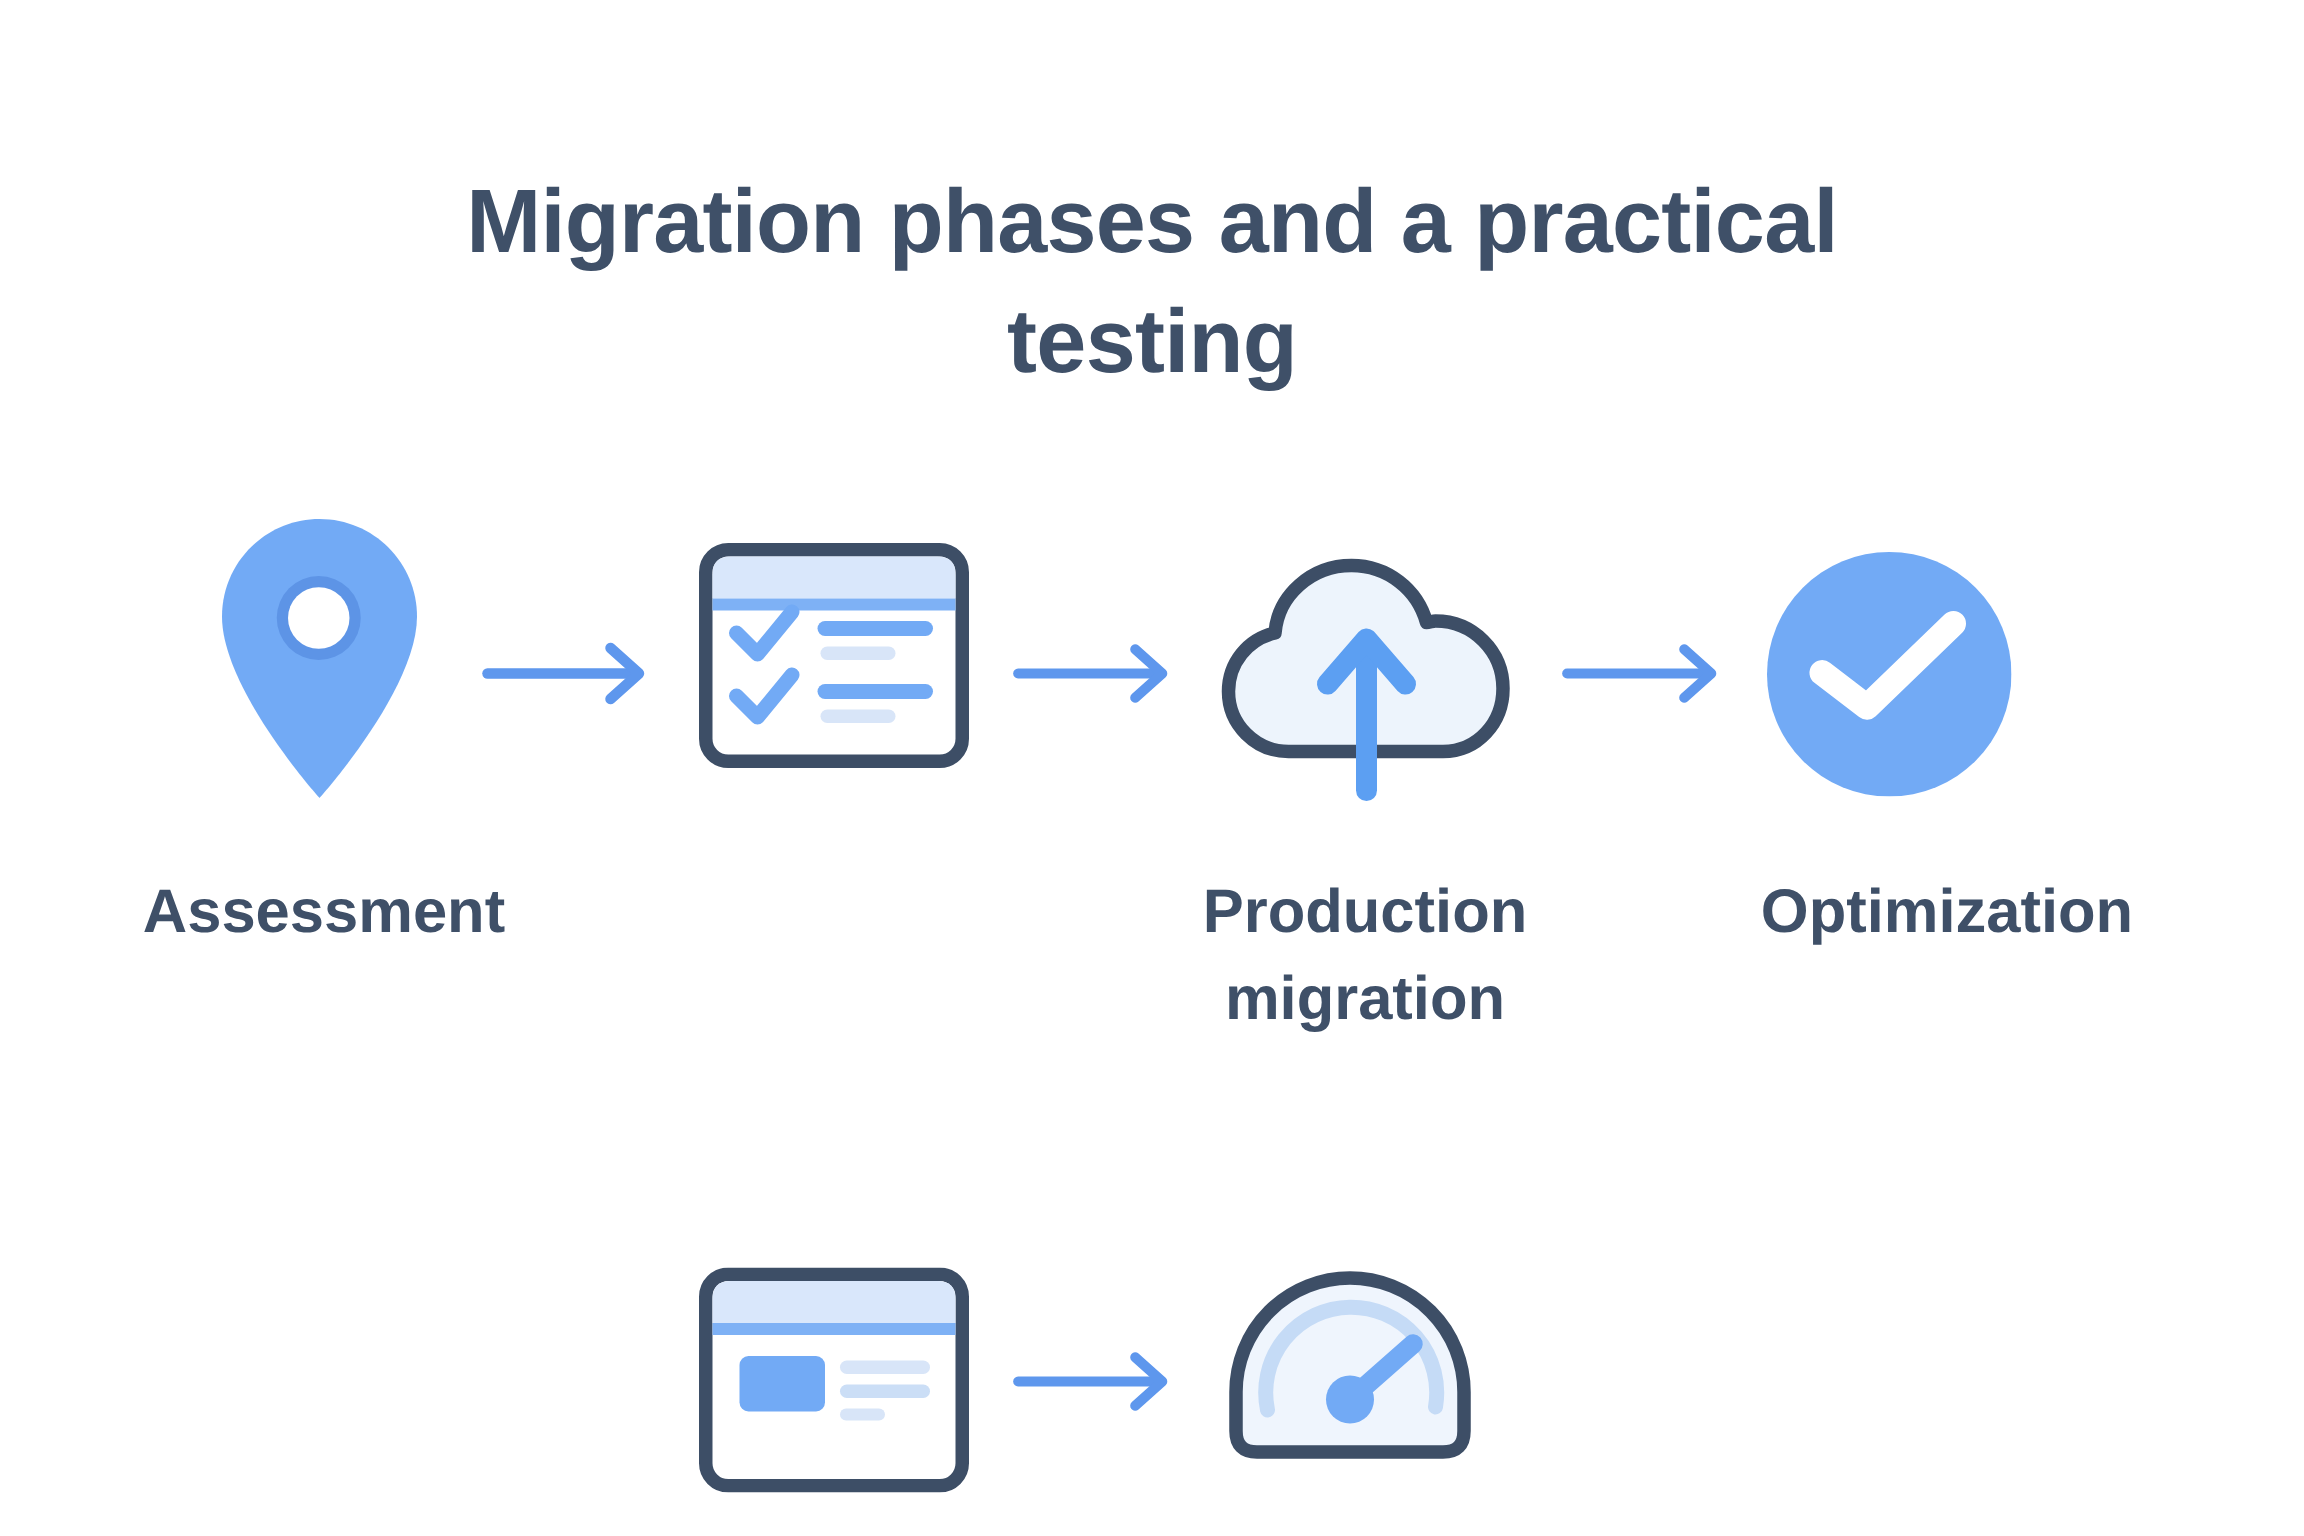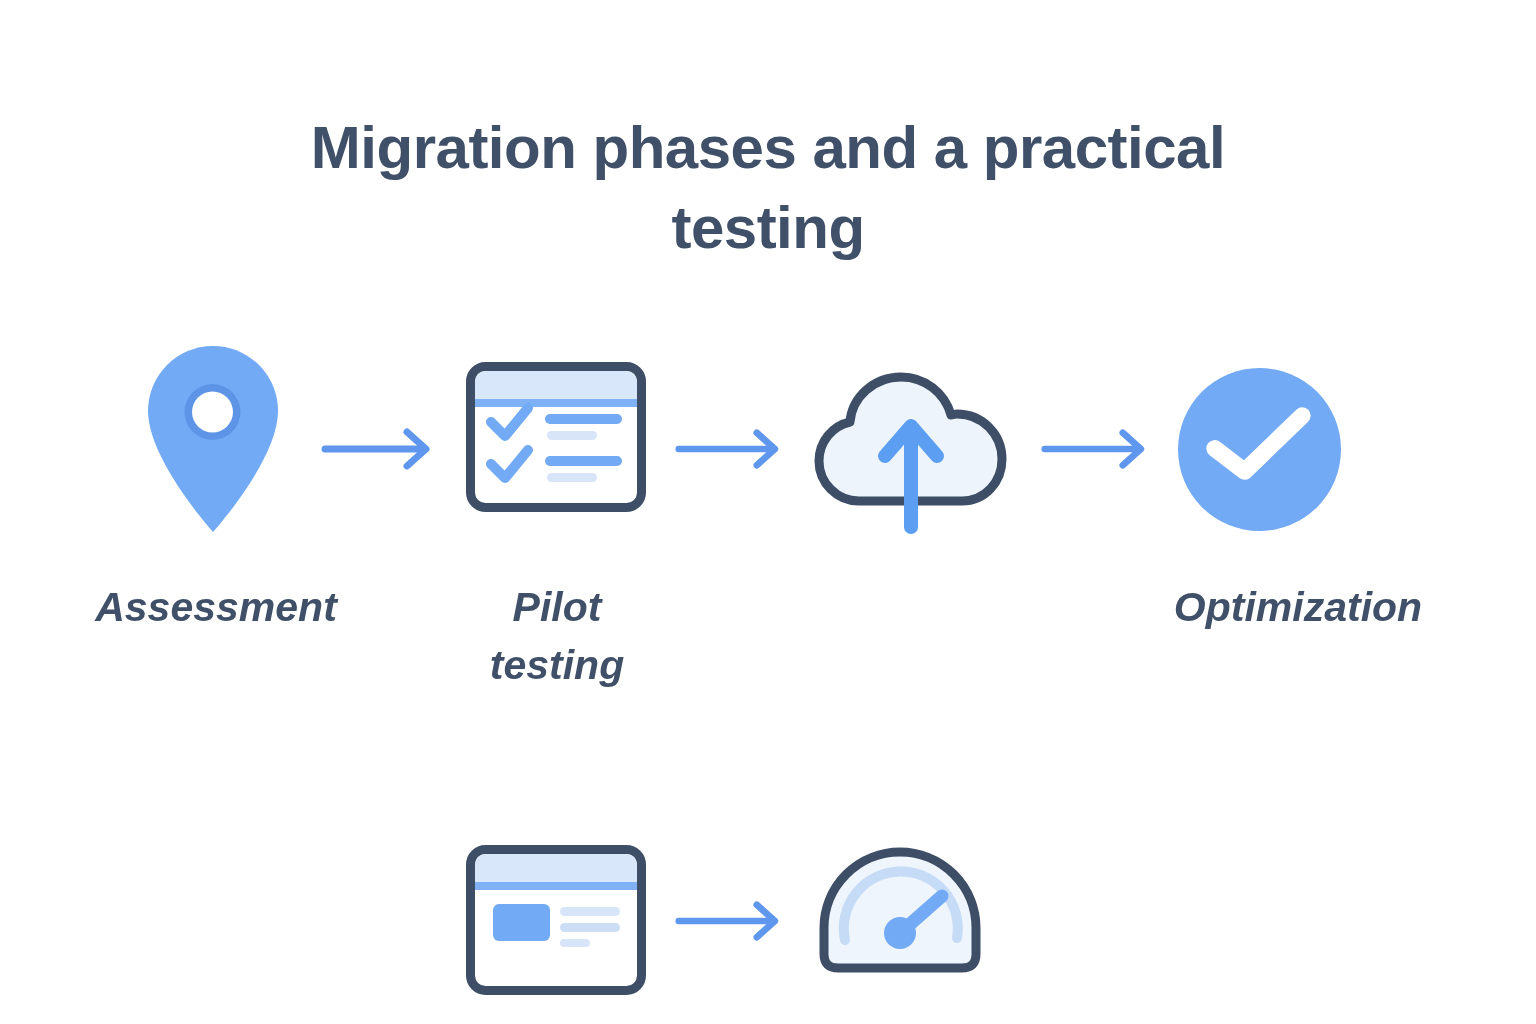--- a/index.html
+++ b/index.html
@@ -27,21 +27,20 @@
   .arrow{position:absolute;height:56px;}
   .arrow-1{left:316px; top:421px; width:132px;}
   .arrow-2{left:674px; top:421px; width:118px;}
   .arrow-3{left:1040px;top:421px; width:118px;}
   .arrow-4{left:674px; top:893px; width:118px;}
 
   .label{
     position:absolute;top:578px;text-align:center;
     font-size:41px;line-height:58px;font-weight:bold;
     color:var(--c-text,#3F5068);
-    font-style:italic;
   }
   .label-1{left:36px;   width:360px;}
   .label-2{left:447px;  width:220px;}
   .label-3{left:785px;  width:250px;}
   .label-4{left:1118px; width:360px;}
 
   
   .f-none  {fill:none;}
   .f-white {fill:var(--c-white,#fff);}
   .f-accent{fill:var(--c-accent,#72AAF5);}
@@ -106,21 +105,21 @@
     <line class="s-arrow" x1="5" y1="28" x2="104" y2="28" stroke-width="7" stroke-linecap="round"></line>
     <polyline class="f-none s-arrow" points="87,11 106,28 87,45" stroke-width="7" stroke-linecap="round" stroke-linejoin="round"></polyline>
   </svg>
 
   <svg class="icon okcircle" viewBox="0 0 164 164">
     <circle class="f-accent" cx="82" cy="82" r="82"></circle>
     <polyline class="f-none s-white" points="37,81 67,104 125,48" stroke-width="17" stroke-linecap="round" stroke-linejoin="round"></polyline>
   </svg>
 
   <div class="label label-1">Assessment</div>
-  <div class="label label-2">Pilot testing</div>
+  <div class="label label-3">Production migration</div>
   <div class="label label-4">Optimization</div>
 
   <svg class="icon browser" viewBox="0 0 180 150">
     <rect class="f-white s-navy" x="4.5" y="4.5" width="171" height="141" rx="15" stroke-width="9"></rect>
     <path class="f-band" d="M9 21 Q9 9 21 9 L159 9 Q171 9 171 21 L171 37 L9 37 Z"></path>
     <rect class="f-strip" x="9" y="37" width="162" height="8"></rect>
     <rect class="f-accent" x="27" y="59" width="57" height="37" rx="6"></rect>
     <rect class="f-line" x="94" y="62" width="60" height="9" rx="4.5"></rect>
     <rect class="f-line2" x="94" y="78" width="60" height="9" rx="4.5"></rect>
     <rect class="f-line" x="94" y="94" width="30" height="8" rx="4"></rect>

